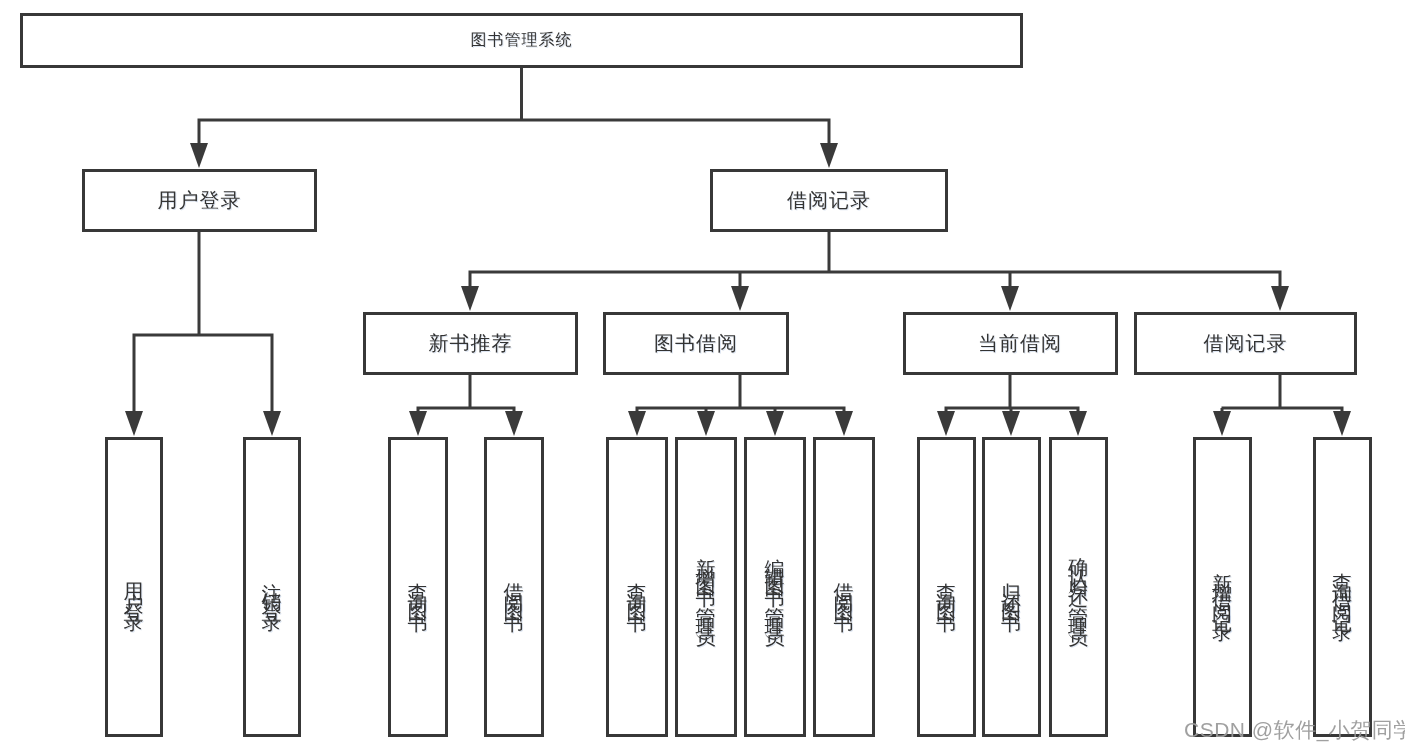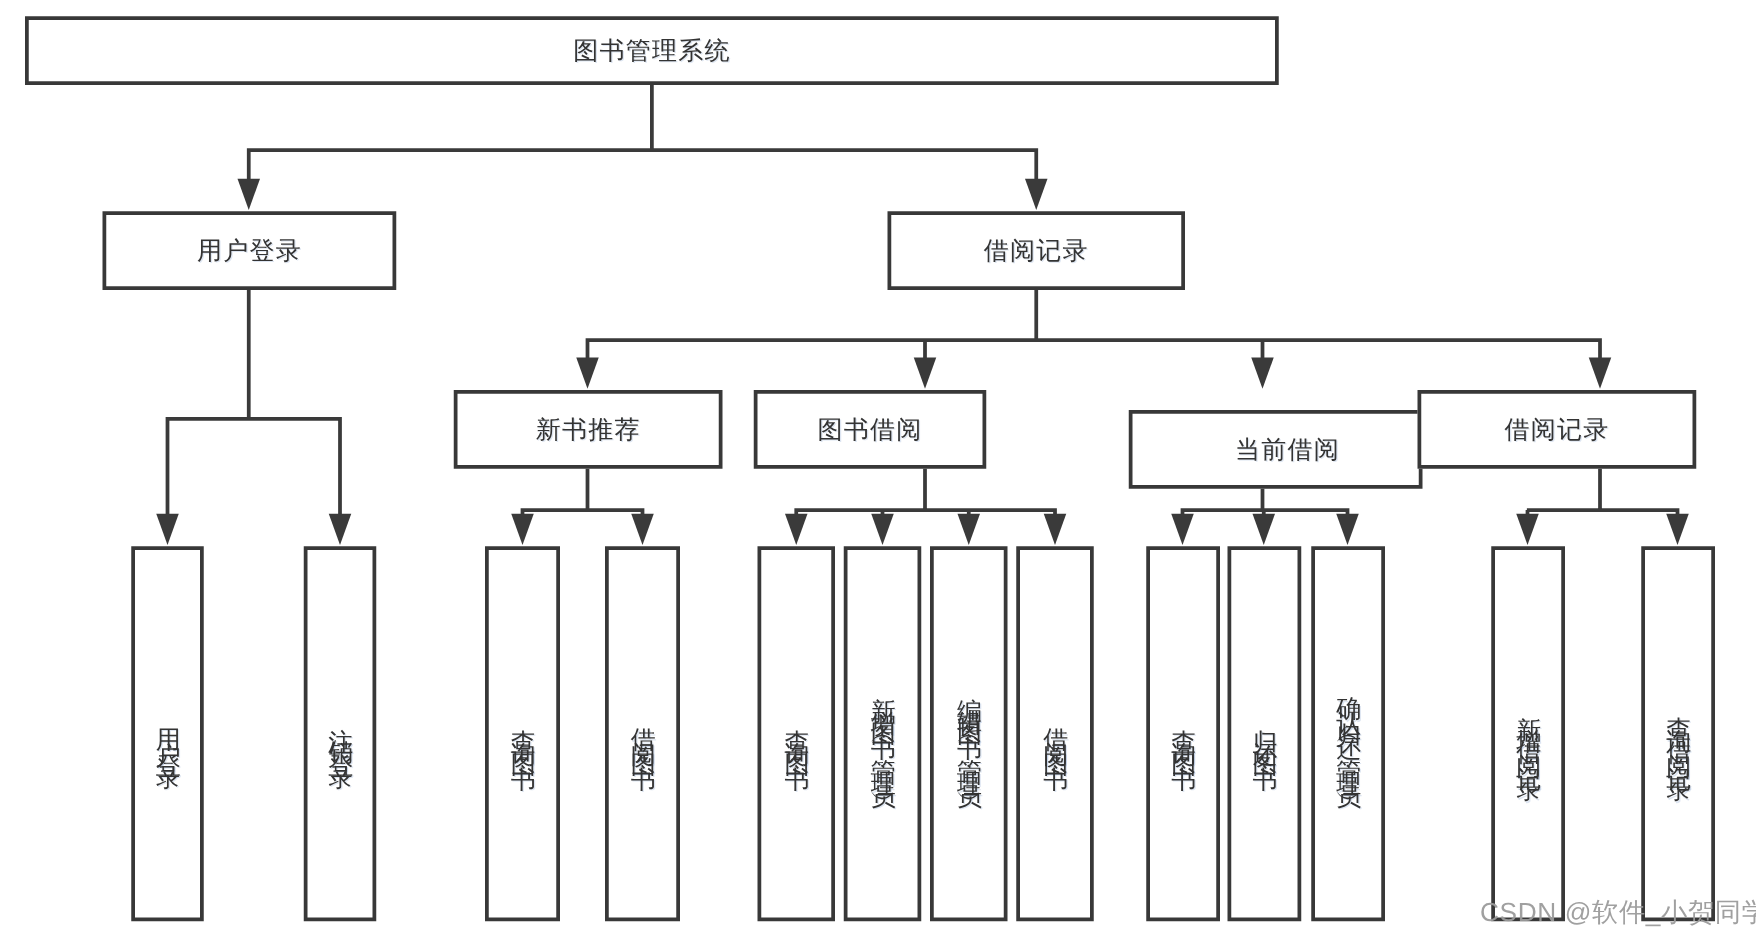--- a/index.html
+++ b/index.html
@@ -30,21 +30,21 @@
     align-items: center;
     justify-content: center;
     color: #333333;
     text-shadow: 1px 1px 0 rgba(120,150,200,0.25);
   }
   .hbox {
     font-size: 20px;
     letter-spacing: 1px;
   }
   .rootbox {
-    font-size: 20px;
+    font-size: 16px;
     letter-spacing: 1px;
   }
   .vbox {
     writing-mode: vertical-rl;
     text-orientation: mixed;
     font-size: 20px;
     letter-spacing: 10px;
     line-height: 1;
   }
   .watermark {
@@ -119,21 +119,21 @@
   <div class="box hbox" style="left:710px; top:169px; width:238px; height:63px;">
     <span>借阅记录</span>
   </div>
 
   <div class="box hbox" style="left:363px; top:312px; width:215px; height:63px;text-align:center;">
     <span>新书推荐</span>
   </div>
   <div class="box hbox" style="left:603px; top:312px; width:186px; height:63px;">
     <span>图书借阅</span>
   </div>
-  <div class="box hbox" style="left:903px; top:328px; width:235px; height:63px;padding-left:19px;">
+  <div class="box hbox" style="left:903px; top:312px; width:215px; height:63px;padding-left:19px;">
     <span>当前借阅</span>
   </div>
   <div class="box hbox" style="left:1134px; top:312px; width:223px; height:63px;">
     <span>借阅记录</span>
   </div>
 
   <div class="box vbox" style="left:105px; top:437px; width:58px; height:300px;">
     <span>用户登录</span>
   </div>
   <div class="box vbox" style="left:243px; top:437px; width:58px; height:300px;">

